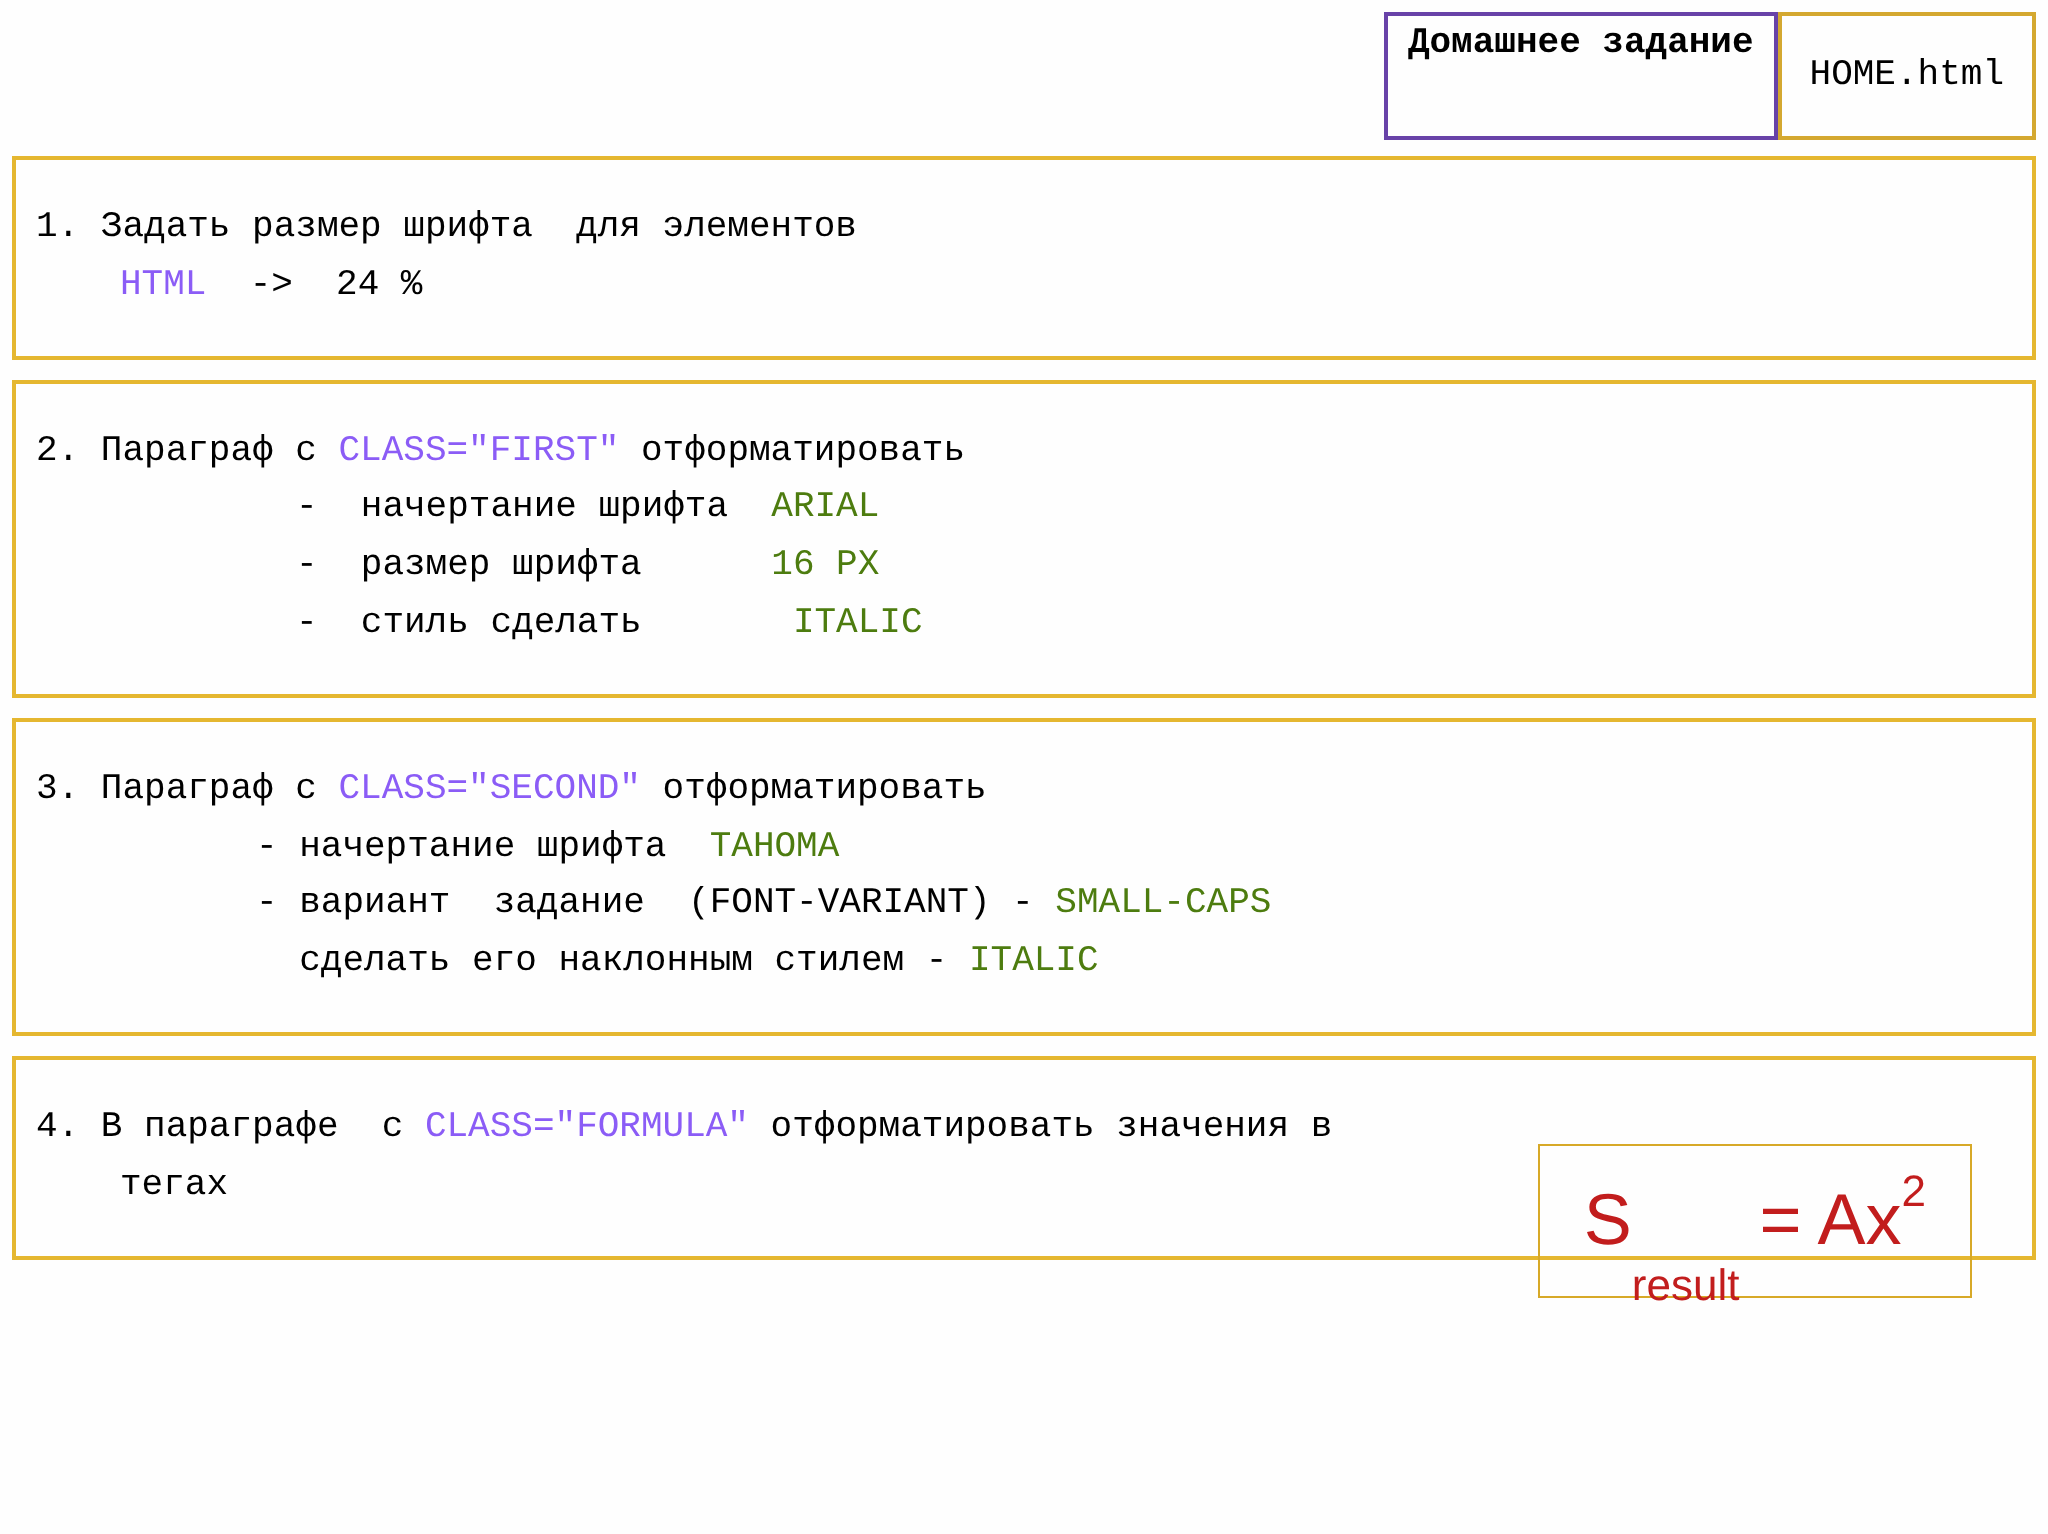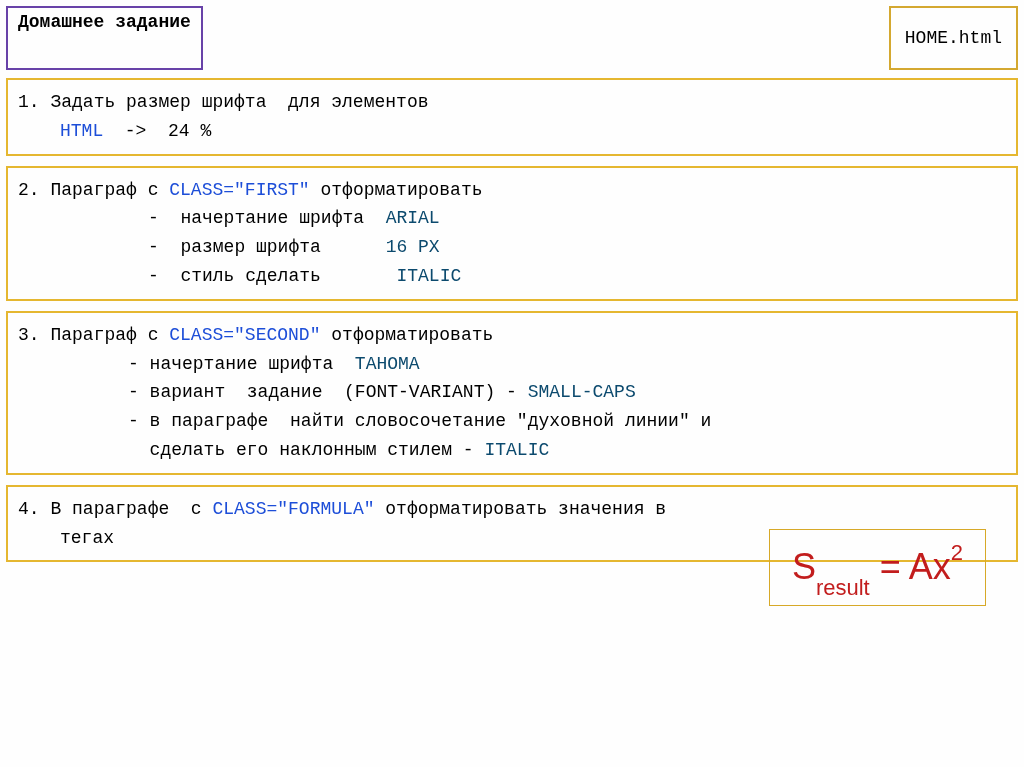--- a/index.html
+++ b/index.html
@@ -11,48 +11,48 @@
       font-family: "Courier New", monospace;
       font-size: 18px;
       background: #fefefe;
       width: 1024px;
       height: 767px;
       padding: 6px;
       color: #000;
     }
     .header-row {
       display: flex;
-      justify-content: space-between;
+      justify-content: flex-end;
       margin-bottom: 8px;
     }
     .title-box {
       border: 2px solid #6842a8;
       padding: 4px 10px;
       font-weight: bold;
     }
     .filename-box {
       border: 2px solid #d4a830;
       padding: 20px 14px;
       font-family: "Courier New", monospace;
     }
     .task-box {
       border: 2px solid #e5b730;
-      padding: 8px 10px;
+      padding: 20px 10px;
       margin-bottom: 10px;
       line-height: 1.6;
     }
     .num {
       display: inline;
     }
     .red {
-      color: #1d4ed8;
+      color: #8b5cf6;
       text-align: center;
     }
     .blue {
-      color: #0c4a6e;
+      color: #4d7c0f;
     }
     .indent1 {
       padding-left: 42px;
     }
     .indent2 {
       padding-left: 130px;
     }
     .indent3 {
       padding-left: 110px;
     }
@@ -66,21 +66,21 @@
       border: 1px solid #d7a928;
       padding: 8px 22px;
       font-family: Arial, Helvetica, sans-serif;
       font-size: 36px;
       color: #c21d1d;
     }
     .formula-box .sub {
       font-size: 22px;
       vertical-align: sub;
       position: relative;
-      top: 8px;
+      top: 20px;
     }
     .formula-box .sup {
       font-size: 22px;
       vertical-align: super;
       position: relative;
       top: -6px;
     }
     .row {
       white-space: pre;
     }
@@ -102,21 +102,20 @@
   <div class="row"><span class="num">2.</span> <span>Параграф с </span><span class="red">CLASS="FIRST"</span><span> отформатировать</span></div>
   <div class="row indent2"><span>-  начертание шрифта  </span><span class="blue">ARIAL</span></div>
   <div class="row indent2"><span>-  размер шрифта      </span><span class="blue">16 PX</span></div>
   <div class="row indent2"><span>-  стиль сделать       </span><span class="blue">ITALIC</span></div>
 </div>
 
 <div class="task-box">
   <div class="row"><span class="num">3.</span> <span>Параграф с </span><span class="red">CLASS="SECOND"</span><span> отформатировать</span></div>
   <div class="row indent3"><span>- начертание шрифта  </span><span class="blue">TAHOMA</span></div>
   <div class="row indent3"><span>- вариант  задание  (FONT-VARIANT) - </span><span class="blue">SMALL-CAPS</span></div>
-  <div class="row indent3"><span>- в параграфе  найти словосочетание "духовной линии" и</span></div>
   <div class="row indent3"><span>  сделать его наклонным стилем - </span><span class="blue">ITALIC</span></div>
 </div>
 
 <div class="task-box task4-body">
   <div class="row"><span class="num">4.</span> <span>В параграфе  с </span><span class="red">CLASS="FORMULA"</span><span> отформатировать значения в</span></div>
   <div class="row indent1"><span>тегах</span></div>
 
   <div class="formula-box">
     <span>S</span><span class="sub">result</span><span> = Ax</span><span class="sup">2</span>
   </div>

